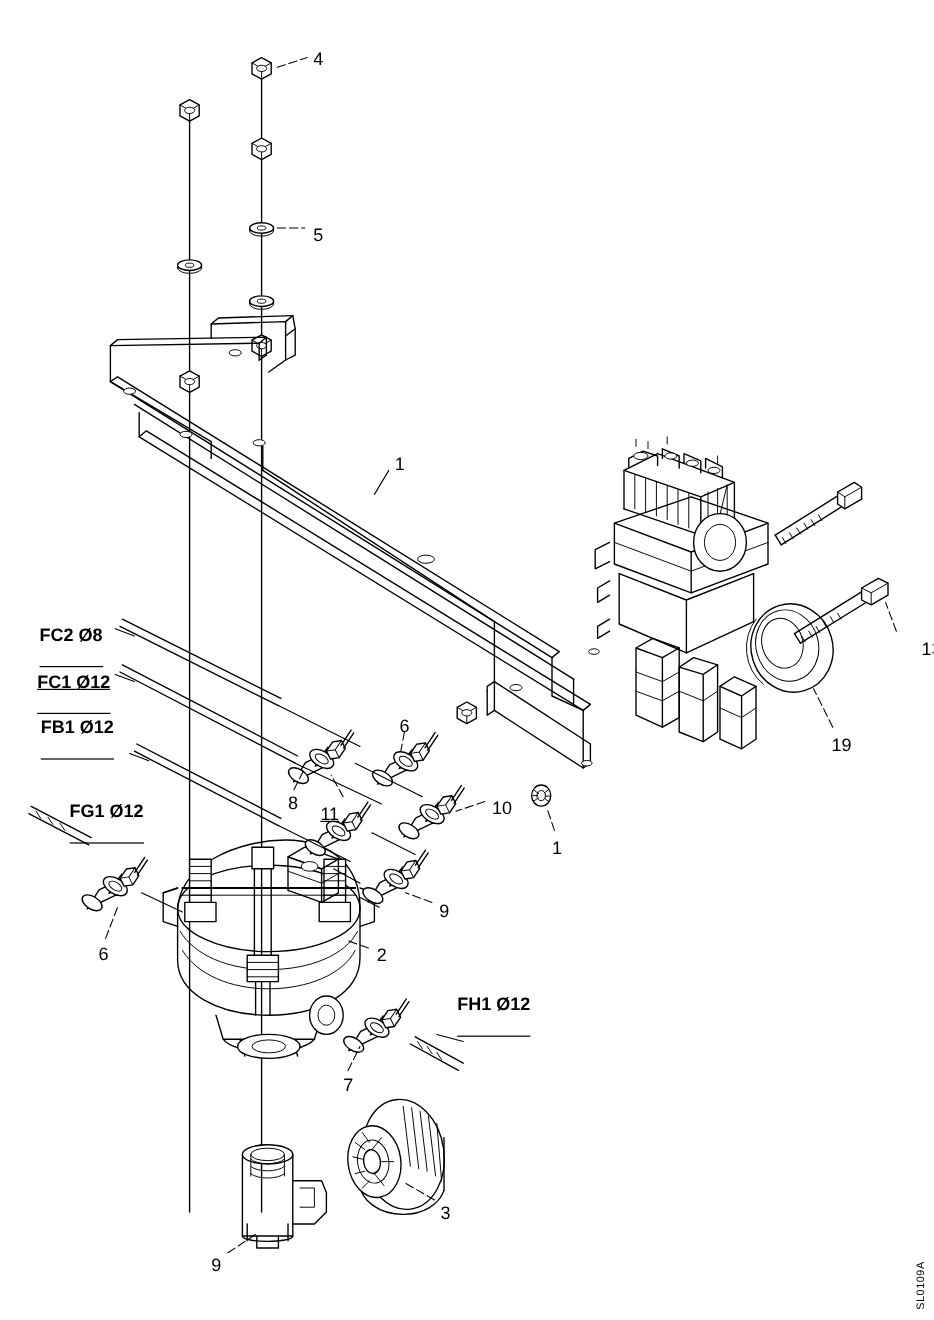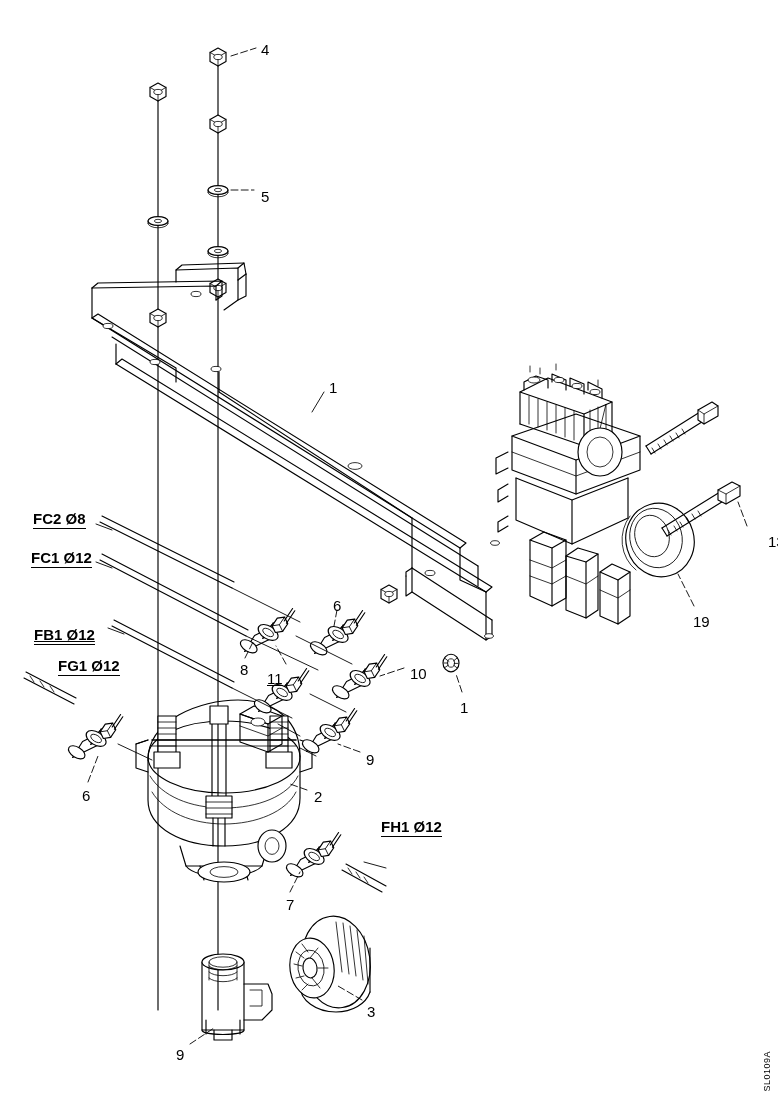--- a/index.html
+++ b/index.html
@@ -37,22 +37,23 @@
   }
   .portlabel {
     position: absolute;
     font-family: "Liberation Sans", sans-serif;
     font-size: 15px;
     font-weight: 700;
     color: #000000;
     line-height: 1;
     white-space: nowrap;
     border-bottom: 1.6px solid #000000;
-    padding-bottom: 2px;
+    padding-bottom: 18px;
     user-select: none;
+    margin-top: 11px;
   }
   .sheetcode {
     position: absolute;
     right: 6px;
     bottom: 8px;
     font-family: "Liberation Sans", sans-serif;
     font-size: 9px;
     color: #000000;
     writing-mode: vertical-rl;
     transform: rotate(180deg);
@@ -444,21 +445,21 @@
     <span class="callout" style="left:267px; top:671px;text-decoration:underline;">11</span>
     <span class="callout" style="left:333px; top:598px;">6</span>
     <span class="callout" style="left:768px; top:534px;">13</span>
     <span class="callout" style="left:460px; top:700px;">1</span>
     <span class="callout" style="left:176px; top:1047px;">9</span>
     <span class="callout" style="left:693px; top:614px;">19</span>
   </div>
 
   <div>
     <span class="portlabel" style="left:33px;  top:511px;">FC2 Ø8</span>
-    <span class="portlabel" style="left:31px;  top:550px;">FC1 Ø12</span>
-    <span class="portlabel" style="left:34px;  top:627px;text-decoration:underline;">FB1 Ø12</span>
+    <span class="portlabel" style="left:31px;  top:550px;text-decoration:underline;">FC1 Ø12</span>
+    <span class="portlabel" style="left:34px;  top:588px;">FB1 Ø12</span>
     <span class="portlabel" style="left:58px;  top:658px;">FG1 Ø12</span>
     <span class="portlabel" style="left:381px; top:819px;">FH1 Ø12</span>
   </div>
 
   <span class="sheetcode">SL0109A</span>
 
 </div>
 
 </body></html>

